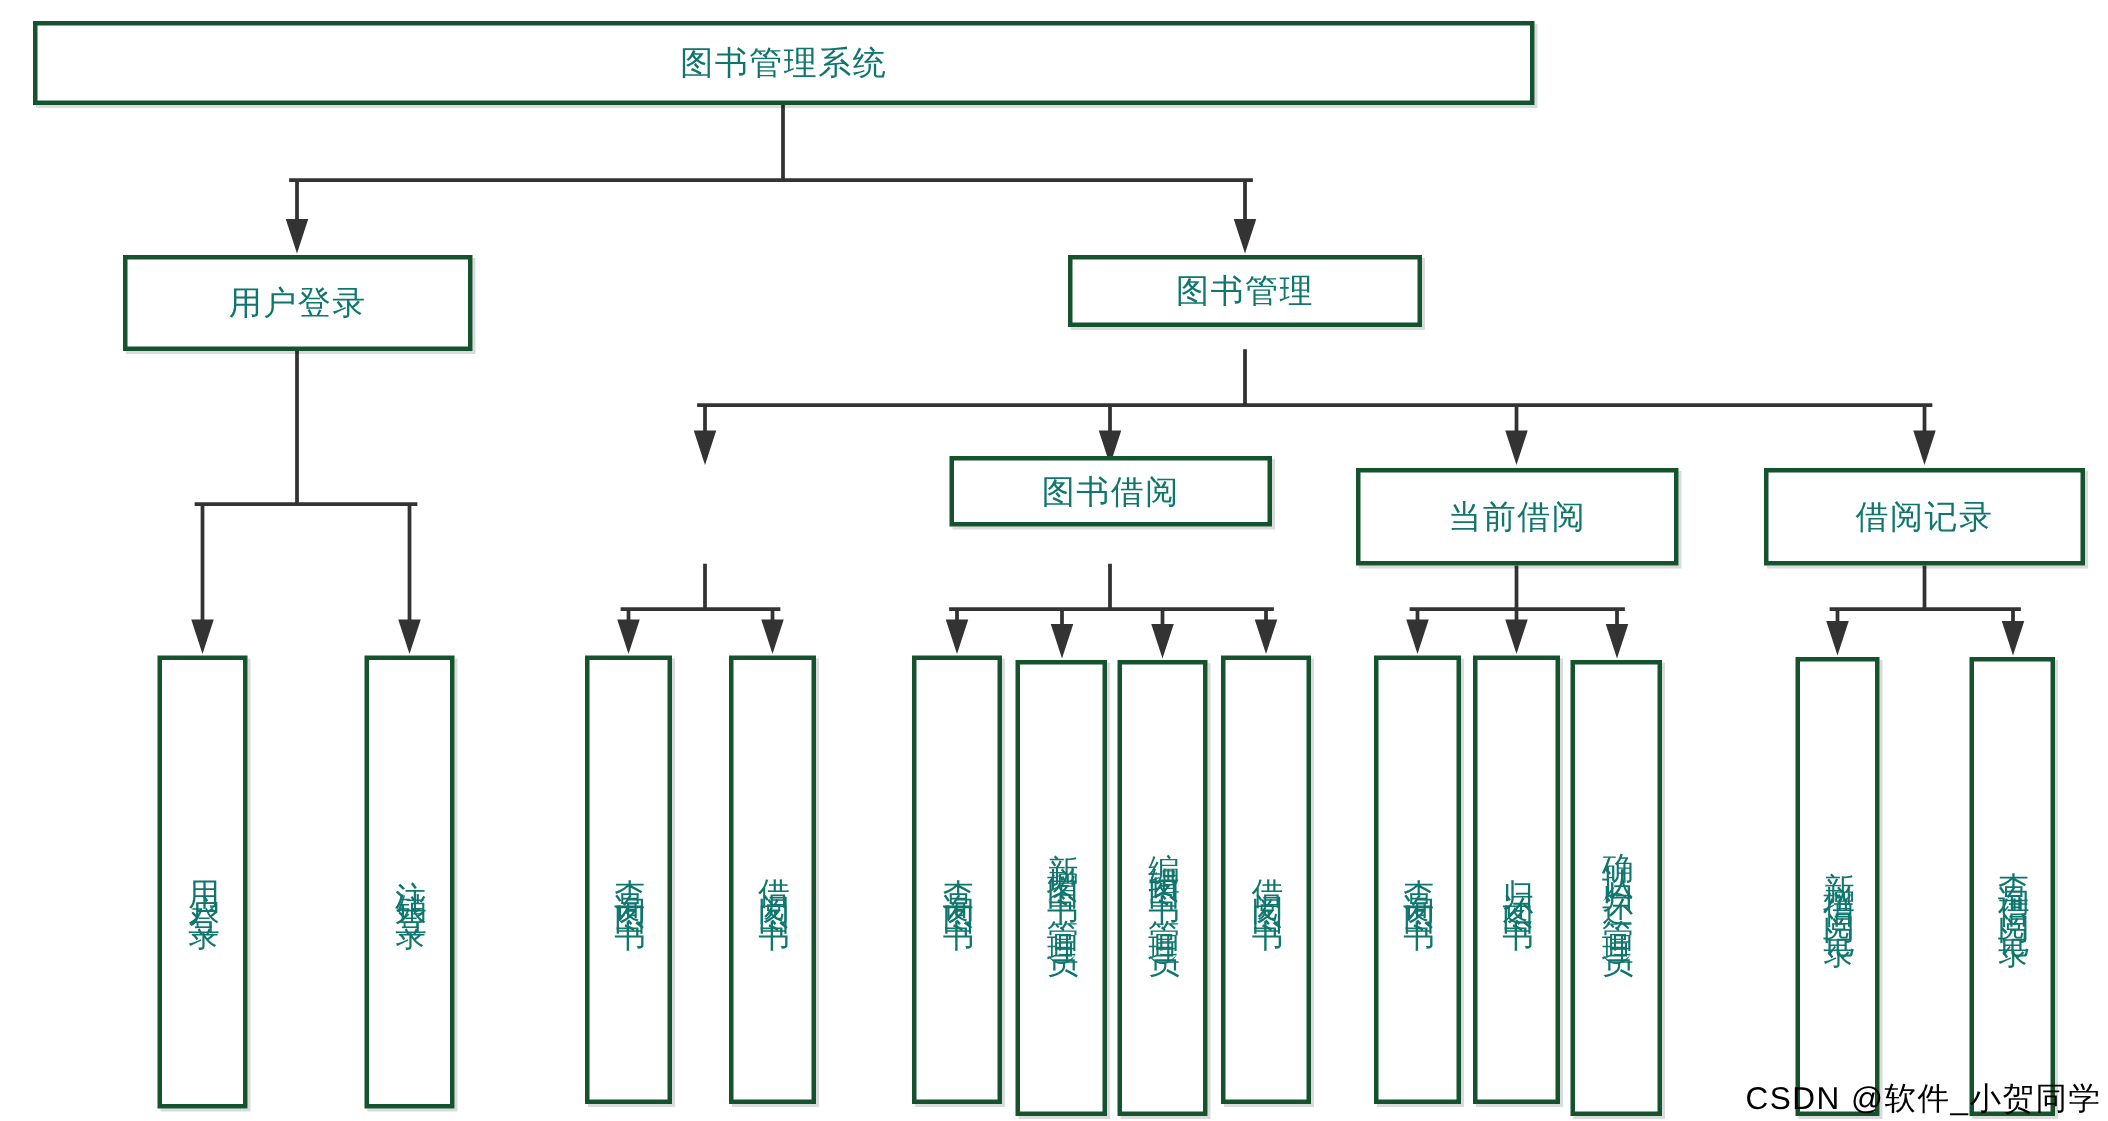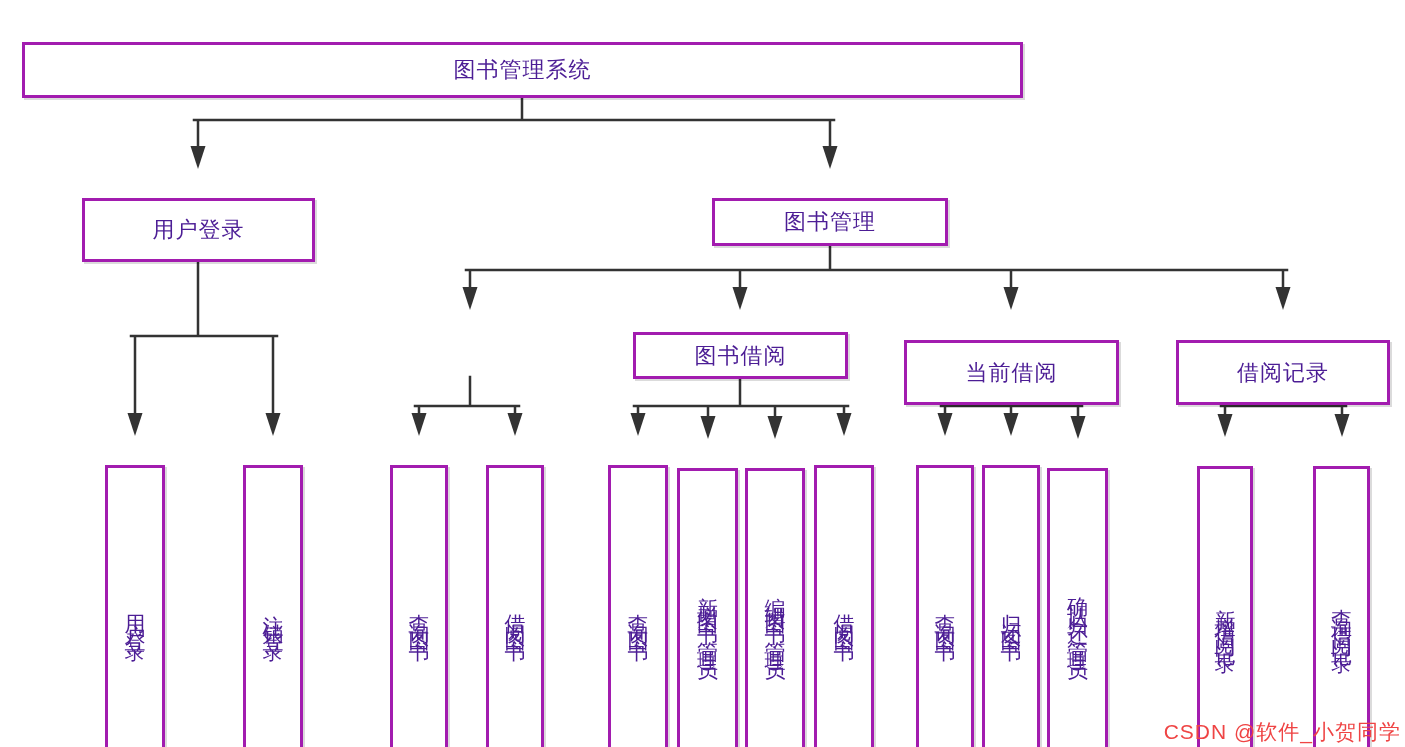--- a/index.html
+++ b/index.html
@@ -18,49 +18,48 @@
   .wires {
     position: absolute;
     left: 0; top: 0;
     width: 1405px; height: 747px;
     z-index: 1;
   }
   .box {
     position: absolute;
     box-sizing: border-box;
     background: #ffffff;
-    border: 3px solid #a21caf;
+    border: 3px solid #14532d;
     box-shadow: 2px 2px 0 rgba(0,0,0,0.14);
     display: flex;
     align-items: center;
     justify-content: center;
-    color: #4c1d95;
+    color: #0f766e;
     font-size: 22px;
     z-index: 2;
     white-space: nowrap;
-    margin-top: 28px;
   }
   .box.h {
     letter-spacing: 1px;
   }
   .box.v {
     writing-mode: vertical-rl;
     text-orientation: mixed;
     font-size: 21px;
     letter-spacing: 9px;
     white-space: normal;
   }
   .watermark {
     position: absolute;
     right: 4px;
     bottom: 1px;
     z-index: 3;
     font-size: 21px;
     letter-spacing: 1px;
-    color: #ef4444;
+    color: #000000;
   }
 </style>
 </head>
 <body>
 
 <div class="canvas">
 
   <svg class="wires" viewBox="0 0 1405 747" xmlns="http://www.w3.org/2000/svg">
     <path d="M522 70 V120 M194 120 H834 M198 120 V160 M830 120 V160
              M198 234 V336 M131 336 H277 M135 336 V428 M273 336 V428

